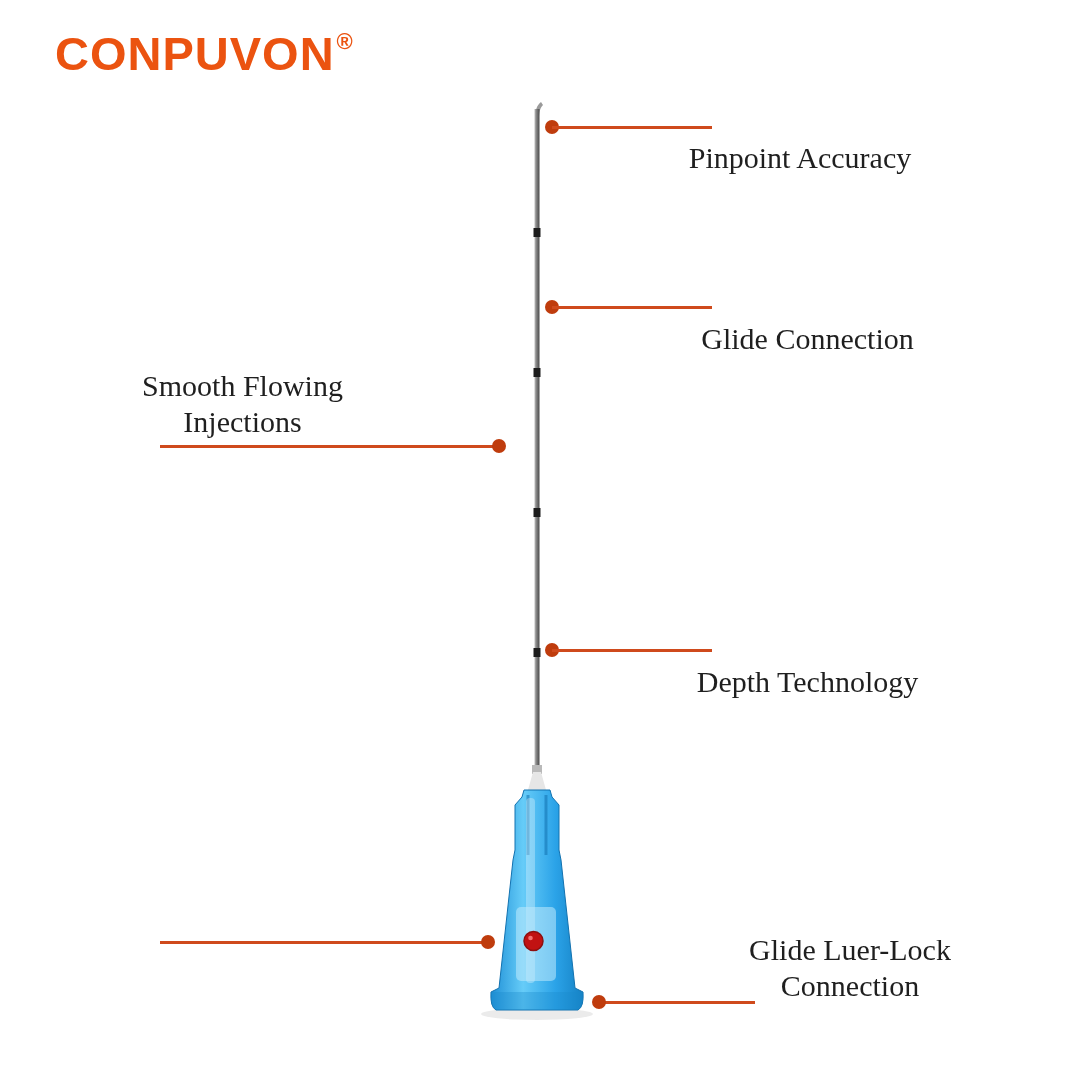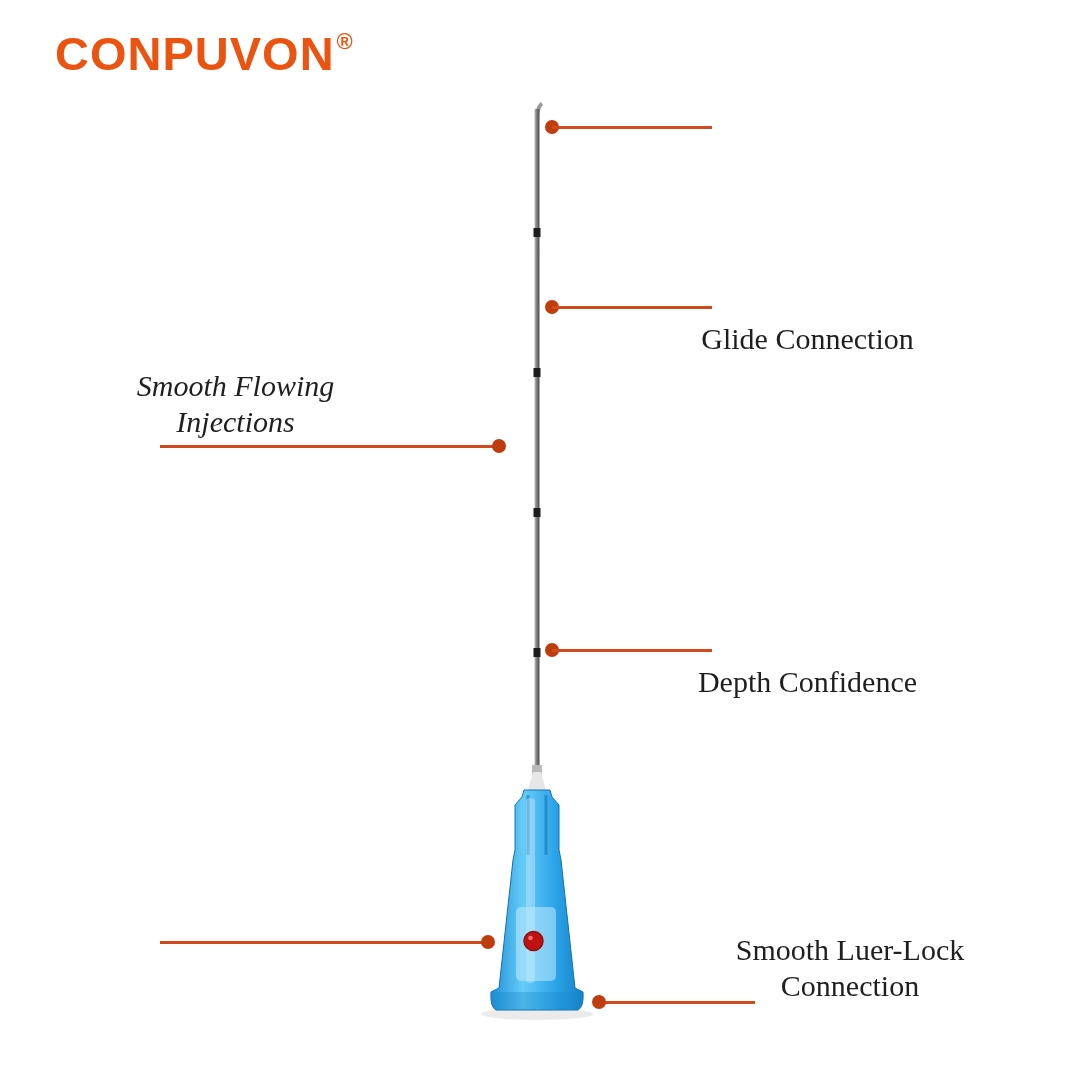--- a/index.html
+++ b/index.html
@@ -100,35 +100,36 @@
 
       <circle cx="63.5" cy="846" r="9.5" fill="#C11212" stroke="#8d0f0f" stroke-width="1.5"></circle>
       <circle cx="60.5" cy="843" r="2.3" fill="#ff8a8a" opacity="0.8"></circle>
 
       <path d="M21,897 L113,897 Q114,912 108,915 L26,915 Q20,912 21,897 Z" fill="#1989CC" opacity="0.35"></path>
     </g>
   </svg>
 
   <div class="dot" style="left:545px;top:120px;"></div>
   <div class="leader" style="left:552px;top:126px;width:160px;"></div>
+  <div class="callout-label" style="left:640px;top:140px;width:320px;">Pinpoint Accuracy</div>
 
   <div class="dot" style="left:545px;top:300px;"></div>
   <div class="leader" style="left:552px;top:306px;width:160px;"></div>
   <div class="callout-label" style="left:650px;top:321px;width:315px;">Glide Connection</div>
 
-  <div class="callout-label" style="left:78px;top:368px;width:315px;font-style:italic;">Smooth Flowing
+  <div class="callout-label" style="left:85px;top:368px;width:315px;">Smooth Flowing
 Injections</div>
   <div class="leader" style="left:160px;top:445px;width:340px;"></div>
   <div class="dot" style="left:492px;top:439px;"></div>
 
   <div class="dot" style="left:545px;top:643px;"></div>
   <div class="leader" style="left:552px;top:649px;width:160px;"></div>
-  <div class="callout-label" style="left:650px;top:664px;width:315px;">Depth Confidence</div>
+  <div class="callout-label" style="left:650px;top:664px;width:315px;">Depth Technology</div>
 
   <div class="leader" style="left:160px;top:941px;width:330px;"></div>
   <div class="dot" style="left:481px;top:935px;"></div>
 
-  <div class="callout-label" style="left:695px;top:932px;width:310px;">Smooth Luer-Lock
+  <div class="callout-label" style="left:695px;top:932px;width:310px;">Glide Luer-Lock
 Connection</div>
   <div class="leader" style="left:600px;top:1001px;width:155px;"></div>
   <div class="dot" style="left:592px;top:995px;"></div>
 
 </div>
 
 </body></html>

